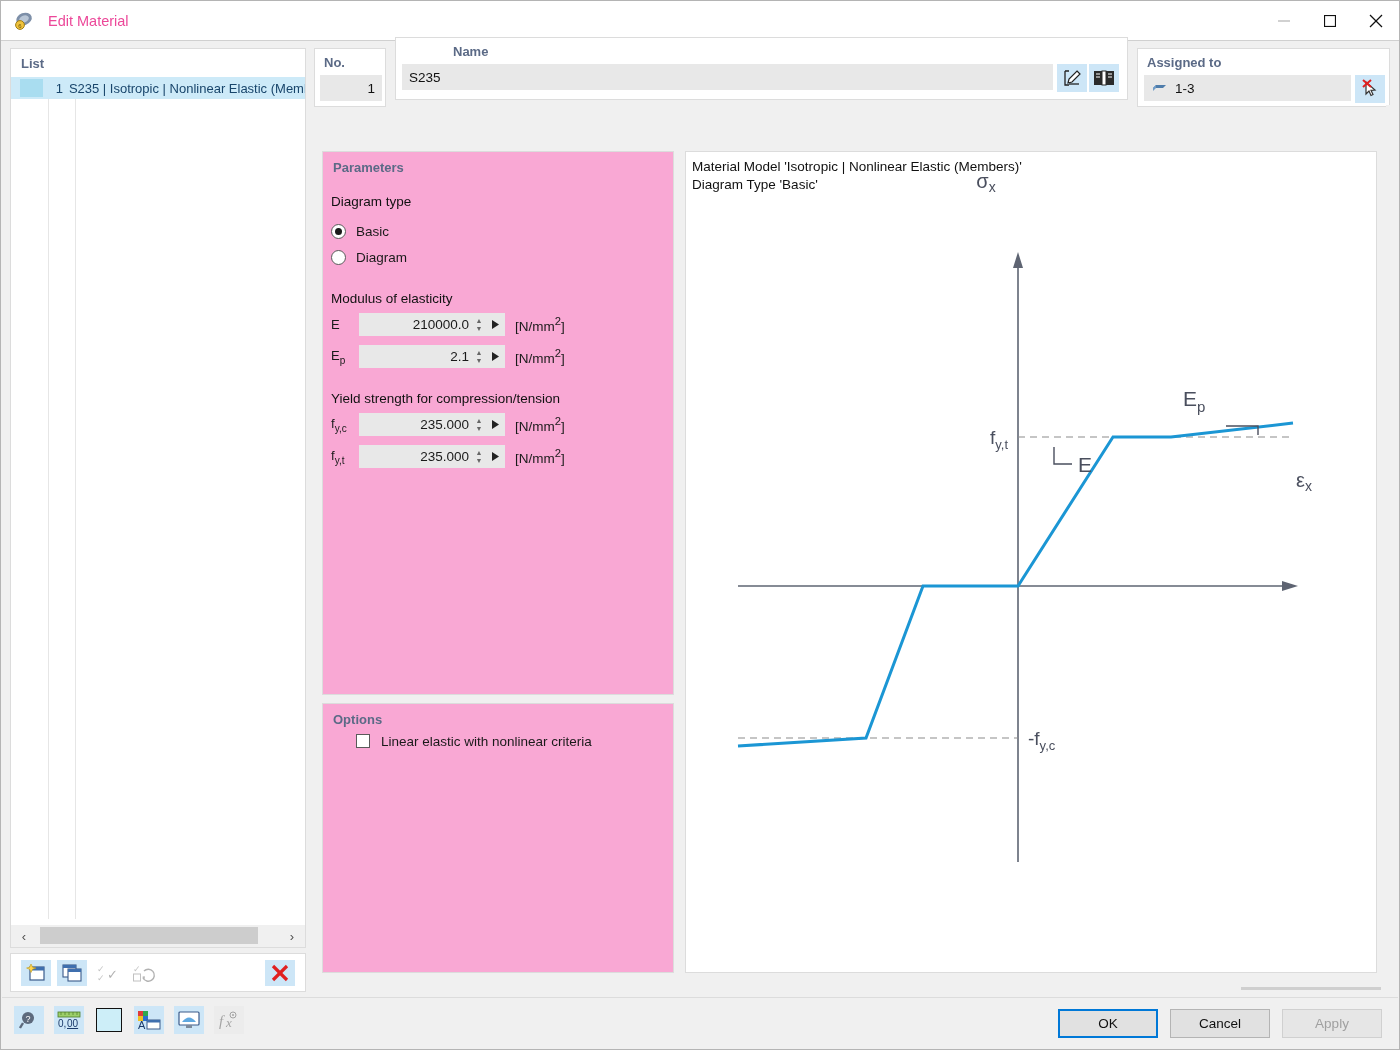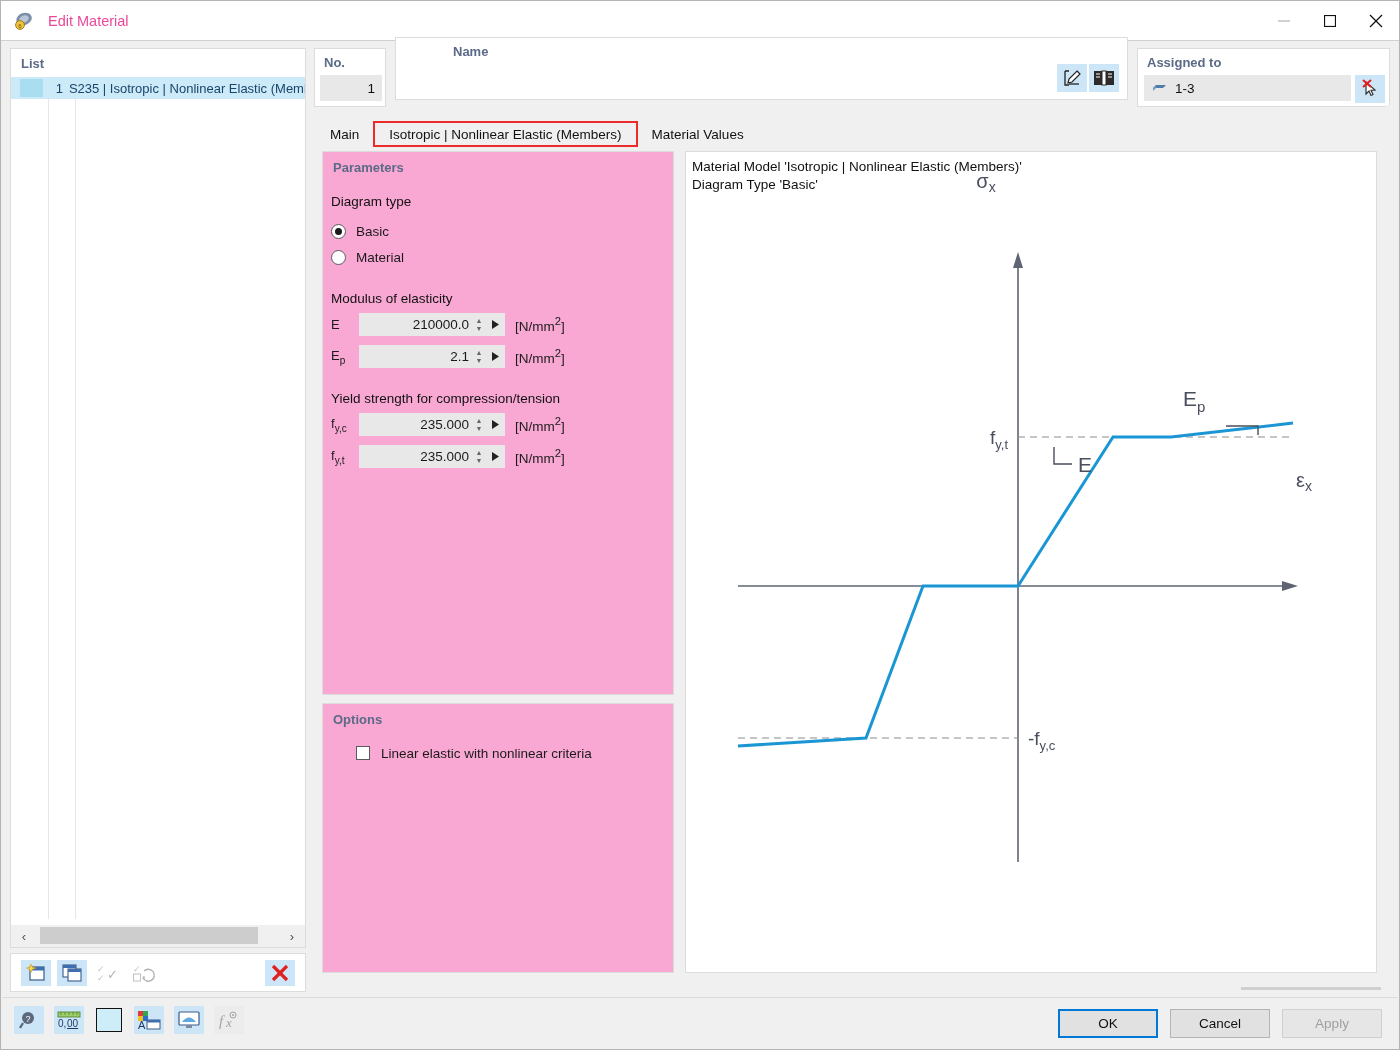--- a/index.html
+++ b/index.html
@@ -246,20 +246,21 @@
     </div>
   </div>
 
   <div class="fieldbox" style="left:313px;top:47px;width:72px;height:59px;">
     <div class="fb-label">No.</div>
     <div class="inputro" style="position:absolute;left:5px;top:26px;width:62px;text-align:right;display:flex;align-items:center;justify-content:flex-end;">1</div>
   </div>
 
   <div class="fieldbox" style="left:394px;top:36px;width:733px;height:63px;padding-left:48px;">
     <div class="fb-label">Name</div>
+    <div class="inputro" style="position:absolute;left:6px;top:26px;width:651px;display:flex;align-items:center;">S235</div>
     <div class="iconbtn" style="position:absolute;left:661px;top:26px;">
       <svg width="20" height="18" viewBox="0 0 20 18">
         <path d="M3 2 h4 M3 2 v14 h4" fill="none" stroke="#222" stroke-width="1.3"></path>
         <path d="M15 2 l3 3 l-8 8 l-4 1 l1 -4z" fill="#fff" stroke="#222" stroke-width="1.2"></path>
         <line x1="7" y1="15" x2="17" y2="15" stroke="#222" stroke-width="1.3"></line>
       </svg>
     </div>
     <div class="iconbtn" style="position:absolute;left:693px;top:26px;">
       <svg width="22" height="18" viewBox="0 0 22 18">
         <path d="M1 2 h8 v14 h-8z" fill="#2b2b2b"></path>
@@ -286,47 +287,36 @@
     </div>
     <div class="iconbtn" style="position:absolute;left:217px;top:26px;">
       <svg width="22" height="20" viewBox="0 0 22 20">
         <path d="M7 3 l0 12 l3 -3 l2 4.5 l2 -1 l-2 -4.2 l4 -0.3z" fill="#fff" stroke="#333" stroke-width="1.2"></path>
         <line x1="4" y1="1" x2="12" y2="8" stroke="#e02020" stroke-width="2"></line>
         <line x1="12" y1="1" x2="4" y2="8" stroke="#e02020" stroke-width="2"></line>
       </svg>
     </div>
   </div>
 
-  <div class="tabrow">
-    <div class="tab">
-      <span>Main</span>
-    </div>
-    <div class="tab sel">
-      <span>Isotropic | Nonlinear Elastic (Members)</span>
-    </div>
-    <div class="tab">
-      <span>Material Values</span>
-    </div>
-  </div>
 
   <div class="content">
 
     <div class="subpanel" style="left:11px;top:4px;width:352px;height:544px;">
       <div class="sp-title">Parameters</div>
 
       <div style="position:absolute;left:8px;top:42px;width:330px;">
         <div class="grouplabel">Diagram type</div>
 
         <div class="radio-row" style="margin-top:9px;">
           <span class="radio on"></span>
           <span class="radio-lab">Basic</span>
         </div>
         <div class="radio-row">
           <span class="radio"></span>
-          <span class="radio-lab">Material</span>
+          <span class="radio-lab">Diagram</span>
         </div>
 
         <div class="grouplabel" style="margin-top:21px;">Modulus of elasticity</div>
 
         <div class="prow" style="margin-top:5px;">
           <span class="psym">
             <span>E</span></span>
           <span class="numfield">210000.0</span>
           <span class="spin">
             <span class="sp-a">▲</span>
@@ -387,21 +377,21 @@
                 <path d="M1 0 L8 4.5 L1 9z" fill="#222"></path>
               </svg>
           </span>
           <span class="unit">[N/mm<sup>2</sup>]</span>
         </div>
       </div>
     </div>
 
     <div class="subpanel" style="left:11px;top:556px;width:352px;height:270px;">
       <div class="sp-title">Options</div>
-      <div style="position:absolute;left:18px;top:42px;display:flex;align-items:flex-start;padding-left:15px;">
+      <div style="position:absolute;left:18px;top:30px;display:flex;align-items:flex-start;padding-left:15px;">
         <span class="chk"></span>
         <span style="font-size:13.5px;">Linear elastic with nonlinear criteria</span>
       </div>
     </div>
 
     <div class="diagram">
       <div class="dg-txt">
         <div>Material Model 'Isotropic | Nonlinear Elastic (Members)'</div>
         <div>Diagram Type 'Basic'</div>
       </div>

